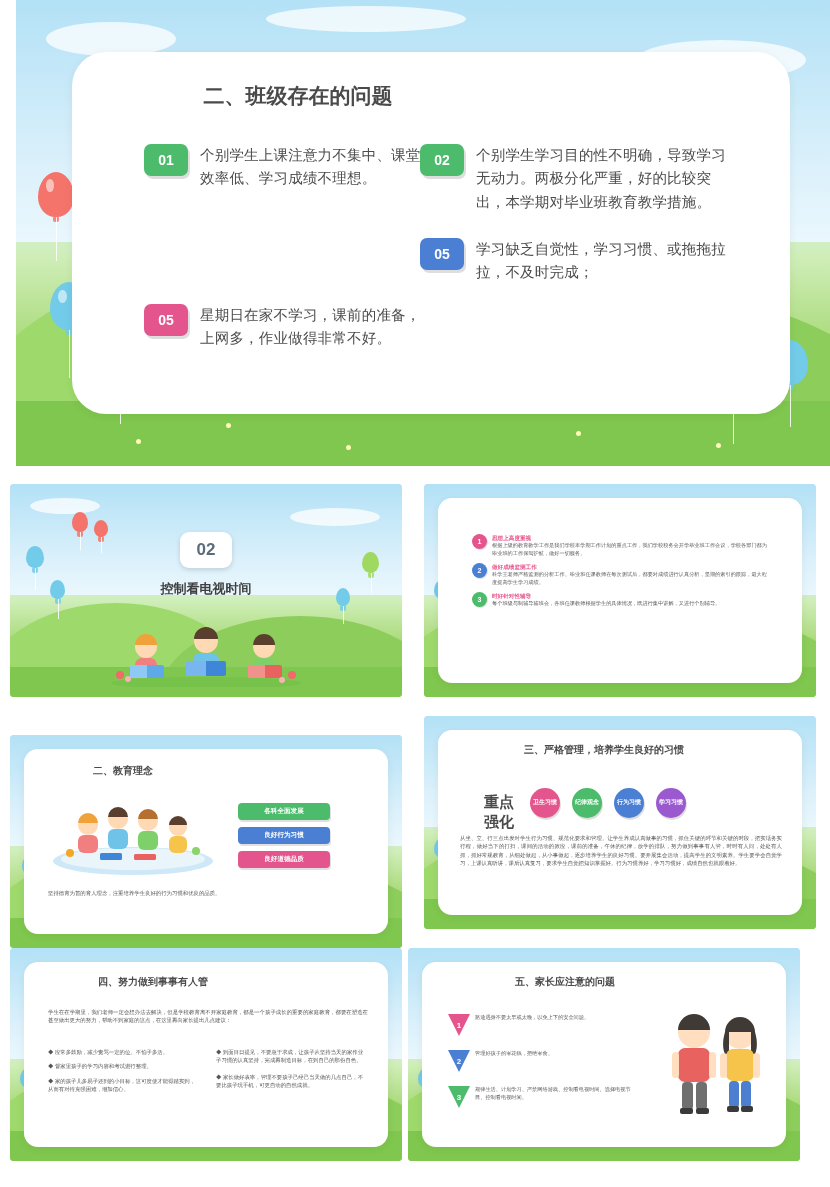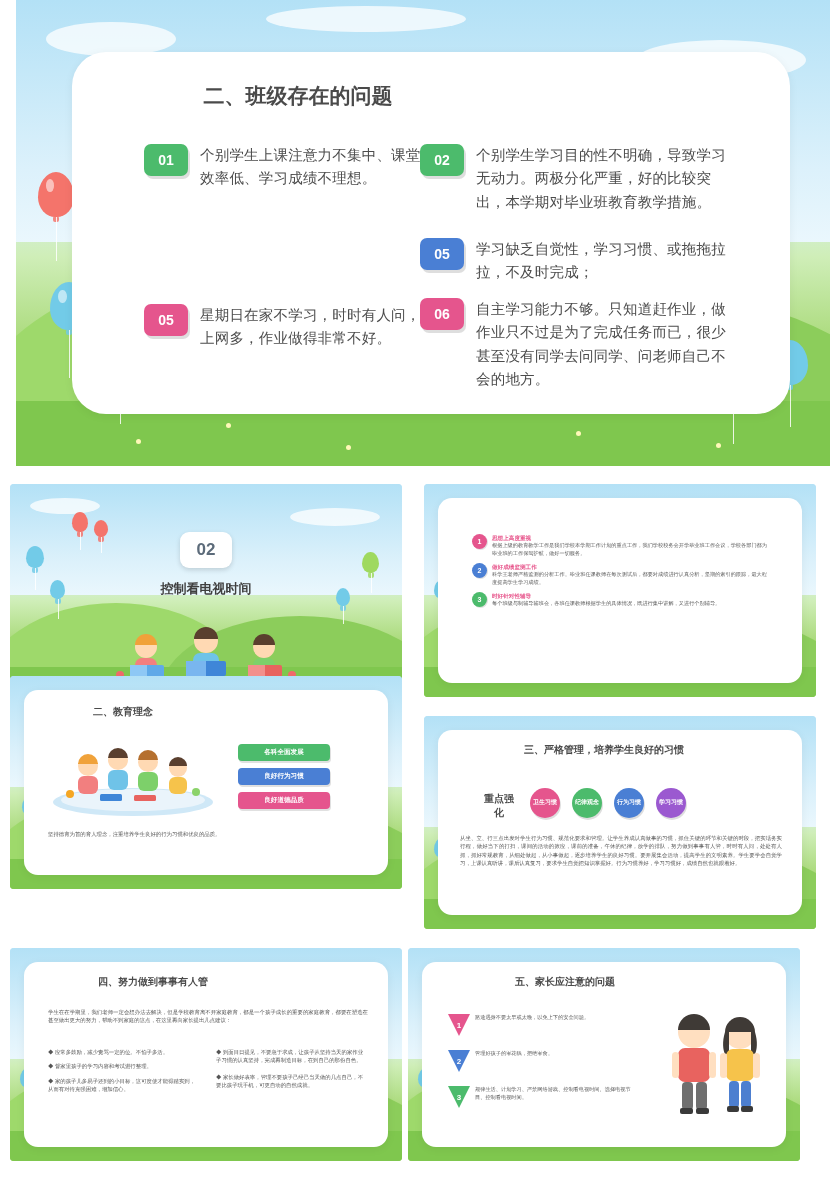--- a/index.html
+++ b/index.html
@@ -92,21 +92,21 @@
   }
   .s1-text {
     font-size: 14.5px; color: #4c4c4c; line-height: 1.62;
     letter-spacing: .2px;
   }
 
   
   .sm { width: 392px; height: 213px; border-radius: 4px; }
   #s2 { left: 10px;  top: 484px; }
   #s3 { left: 424px; top: 484px; }
-  #s4 { left: 10px;  top: 676px; }
+  #s4 { left: 10px;  top: 735px; }
   #s5 { left: 424px; top: 716px; }
   #s6 { left: 10px;  top: 948px; }
   #s7 { left: 408px; top: 948px; }
 
   .sm .card { left: 14px; top: 14px; width: 364px; height: 185px; border-radius: 14px; }
 
   .sm-title {
     position: absolute; font-size: 10px; font-weight: 700; color: #4a4a4a;
     line-height: 1.5; text-align: center;
   }
@@ -226,34 +226,30 @@
 
     <div class="card">
       <div class="s1-title">二、班级存在的问题</div>
 
       <div class="s1-item" style="left:72px;top:92px;width:290px;">
         <div class="numbox" style="background:#4cbb6c;">01</div>
         <div class="s1-text">个别学生上课注意力不集中、课堂效率低、学习成绩不理想。</div>
       </div>
       <div class="s1-item" style="left:72px;top:252px;width:290px;">
         <div class="numbox" style="background:#e5558d;">05</div>
-        <div class="s1-text">星期日在家不学习，时时有人问，上网多，作业做得非常不好。</div>
+        <div class="s1-text">星期日在家不学习，课前的准备，上网多，作业做得非常不好。</div>
       </div>
 
       <div class="s1-item" style="left:348px;top:92px;width:310px;">
         <div class="numbox" style="background:#4cbb6c;">02</div>
         <div class="s1-text">个别学生学习目的性不明确，导致学习无动力。两极分化严重，好的比较突出，本学期对毕业班教育教学措施。</div>
       </div>
       <div class="s1-item" style="left:348px;top:186px;width:310px;">
         <div class="numbox" style="background:#4a7fd4;">05</div>
         <div class="s1-text">学习缺乏自觉性，学习习惯、或拖拖拉拉，不及时完成；</div>
-      </div>
-      <div class="s1-item" style="left:348px;top:246px;width:310px;">
-        <div class="numbox" style="background:#e5558d;">06</div>
-        <div class="s1-text">自主学习能力不够。只知道赶作业，做作业只不过是为了完成任务而已，很少甚至没有同学去问同学、问老师自己不会的地方。</div>
       </div>
     </div>
   </div>
 
   <div class="slide sm" id="s2">
     <div class="sky"></div>
     <div class="cloud" style="left:20px;top:14px;width:70px;height:16px;"></div>
     <div class="cloud" style="left:280px;top:24px;width:90px;height:18px;"></div>
     <div class="hill1"></div>
     <div class="hill2"></div>
@@ -442,21 +438,21 @@
         <div class="str" style="height:20px;"></div>
     </div>
     <div class="balloon" style="left:360px;top:120px;width:16px;height:20px;">
       <div class="bod" style="background:#9fd95f;"></div>
         <div class="str" style="height:18px;"></div>
     </div>
 
     <div class="card">
       <div class="sm-title" style="left:46px;top:12px;width:240px;">三、严格管理，培养学生良好的习惯</div>
 
-      <div style="position:absolute;left:44px;top:62px;width:34px;font-size:10px;font-weight:700;color:#4a4a4a;line-height:1.35;text-align:center;">重点强化</div>
+      <div style="position:absolute;left:44px;top:62px;width:34px;font-size:15px;font-weight:700;color:#4a4a4a;line-height:1.35;text-align:center;">重点强化</div>
 
       <div style="position:absolute;left:92px;top:58px;display:flex;gap:12px;">
         <div class="hcirc" style="background:#e5558d;">卫生习惯</div>
         <div class="hcirc" style="background:#4cbb6c;">纪律观念</div>
         <div class="hcirc" style="background:#4a7fd4;">行为习惯</div>
         <div class="hcirc" style="background:#9b59d0;">学习习惯</div>
       </div>
 
       <div class="sm-body" style="left:22px;top:104px;width:322px;text-align:justify;">从坐、立、行三点出发对学生行为习惯、规范化要求和管理。让学生养成认真做事的习惯，抓住关键的环节和关键的时段，把实话务实行程，做好当下的打扫，课间的活动的效应，课前的准备，午休的纪律，放学的排队，努力做到事事有人管，时时有人问，处处有人抓，抓好常规教育，从细处做起，从小事做起，逐步培养学生的良好习惯。要开展集会活动，提高学生的文明素养。学生要学会自觉学习，上课认真听讲，课后认真复习，要求学生自觉把知识掌握好。行为习惯养好，学习习惯好，成绩自然也就跟着好。</div>
     </div>

